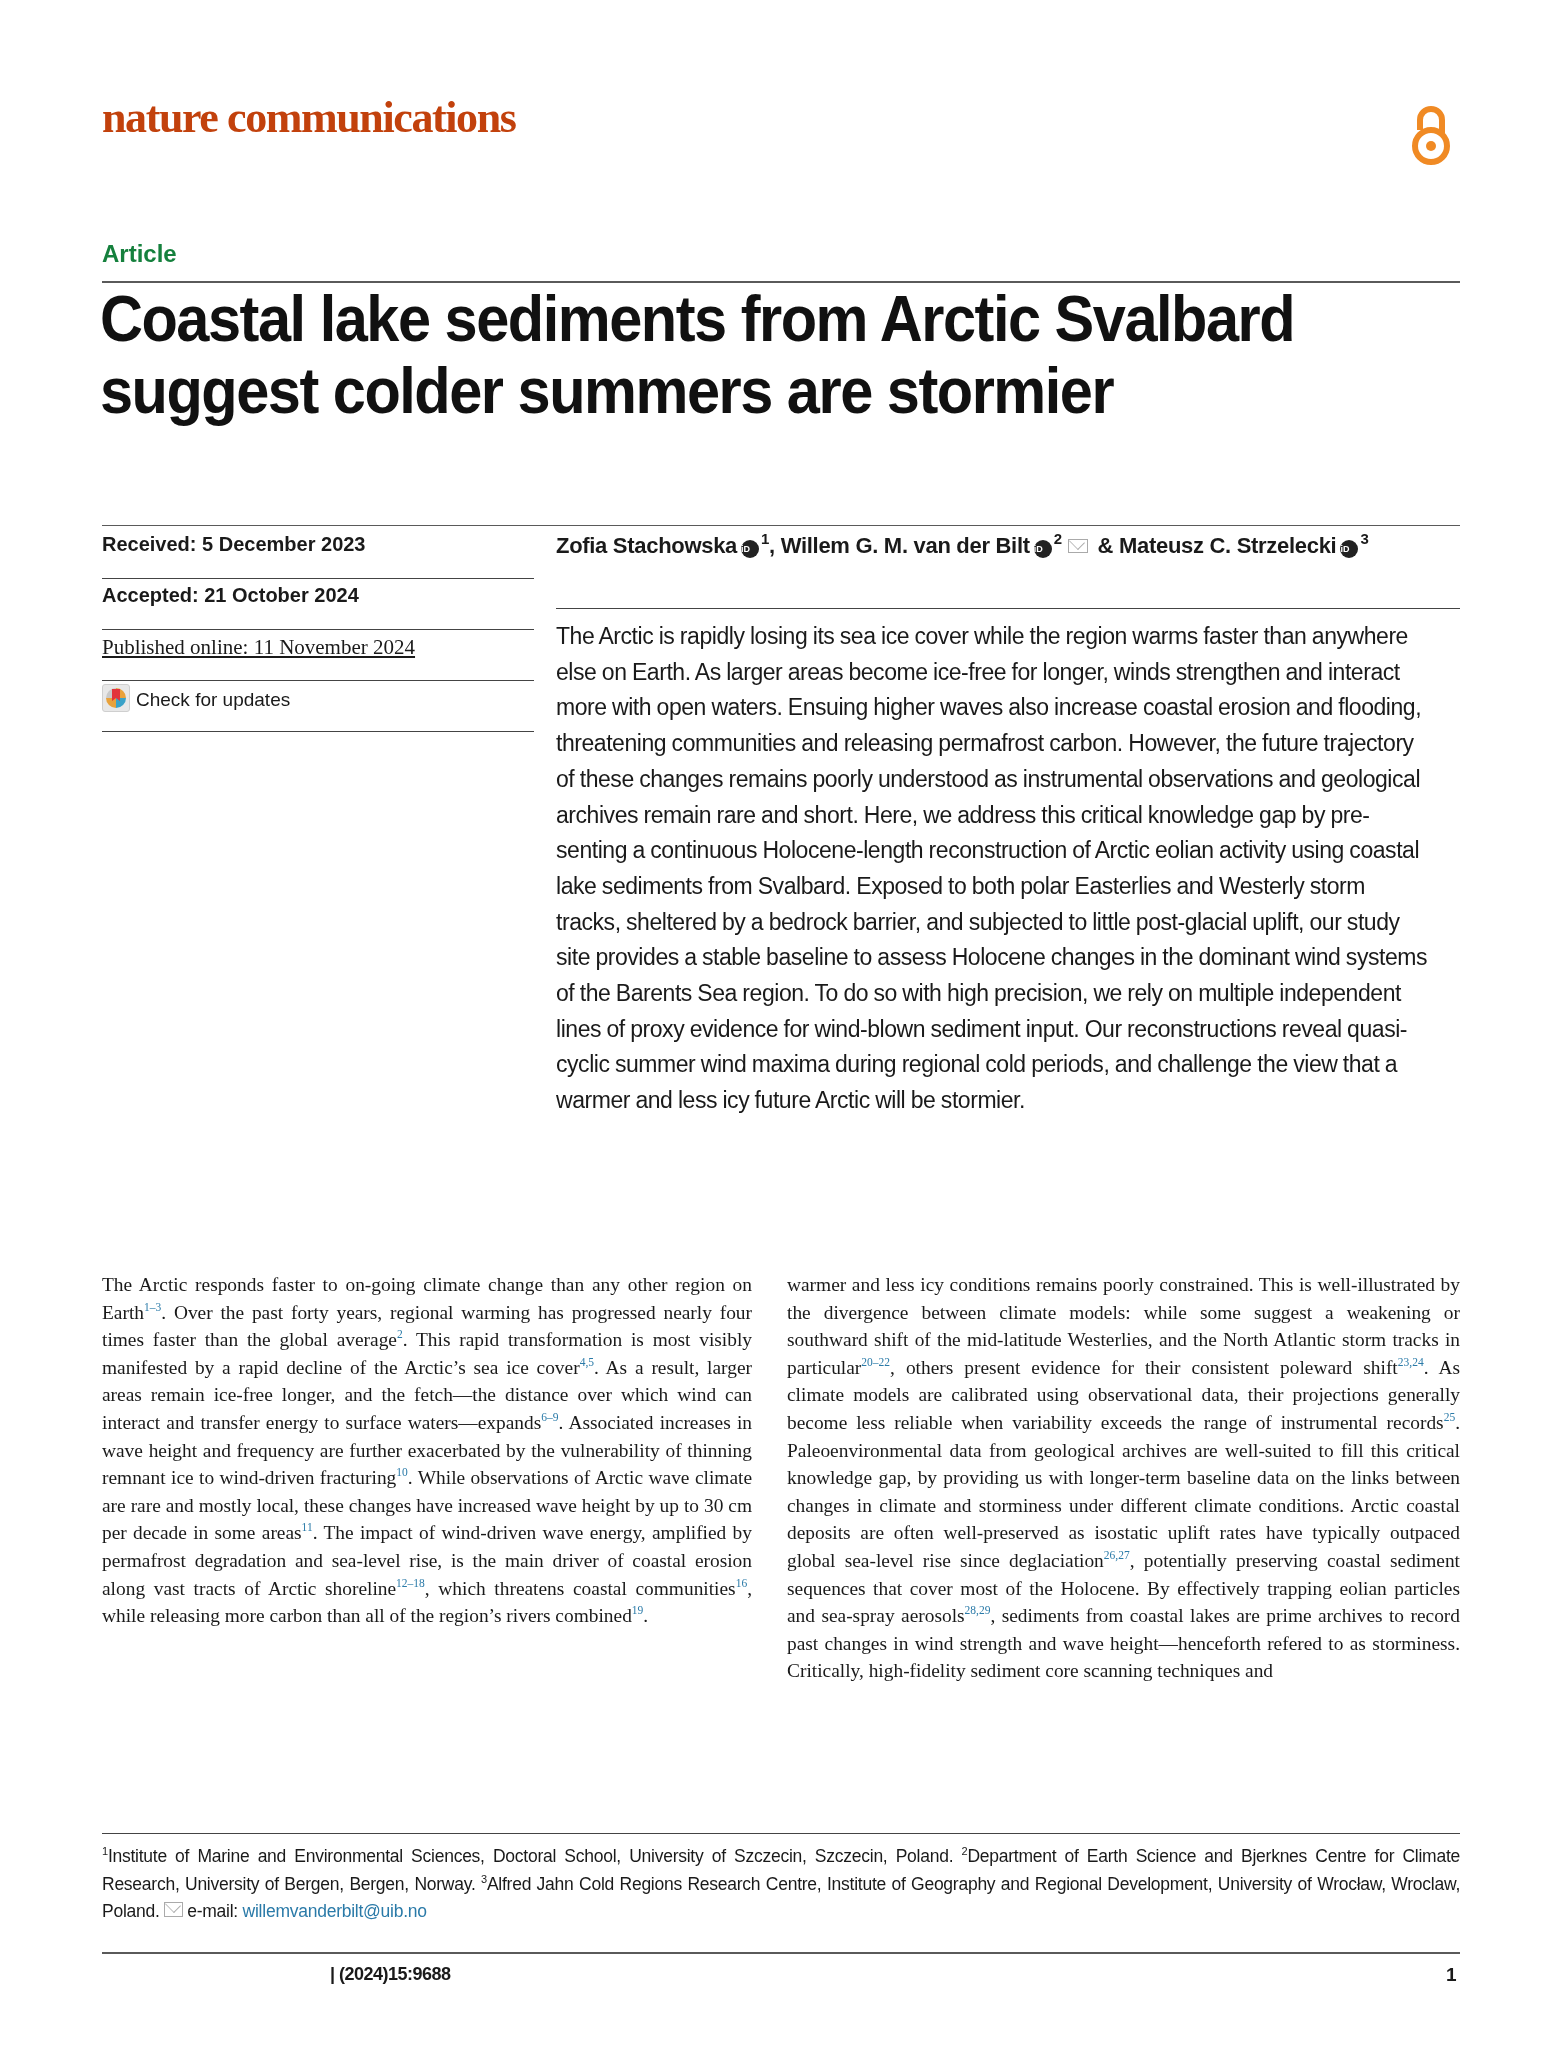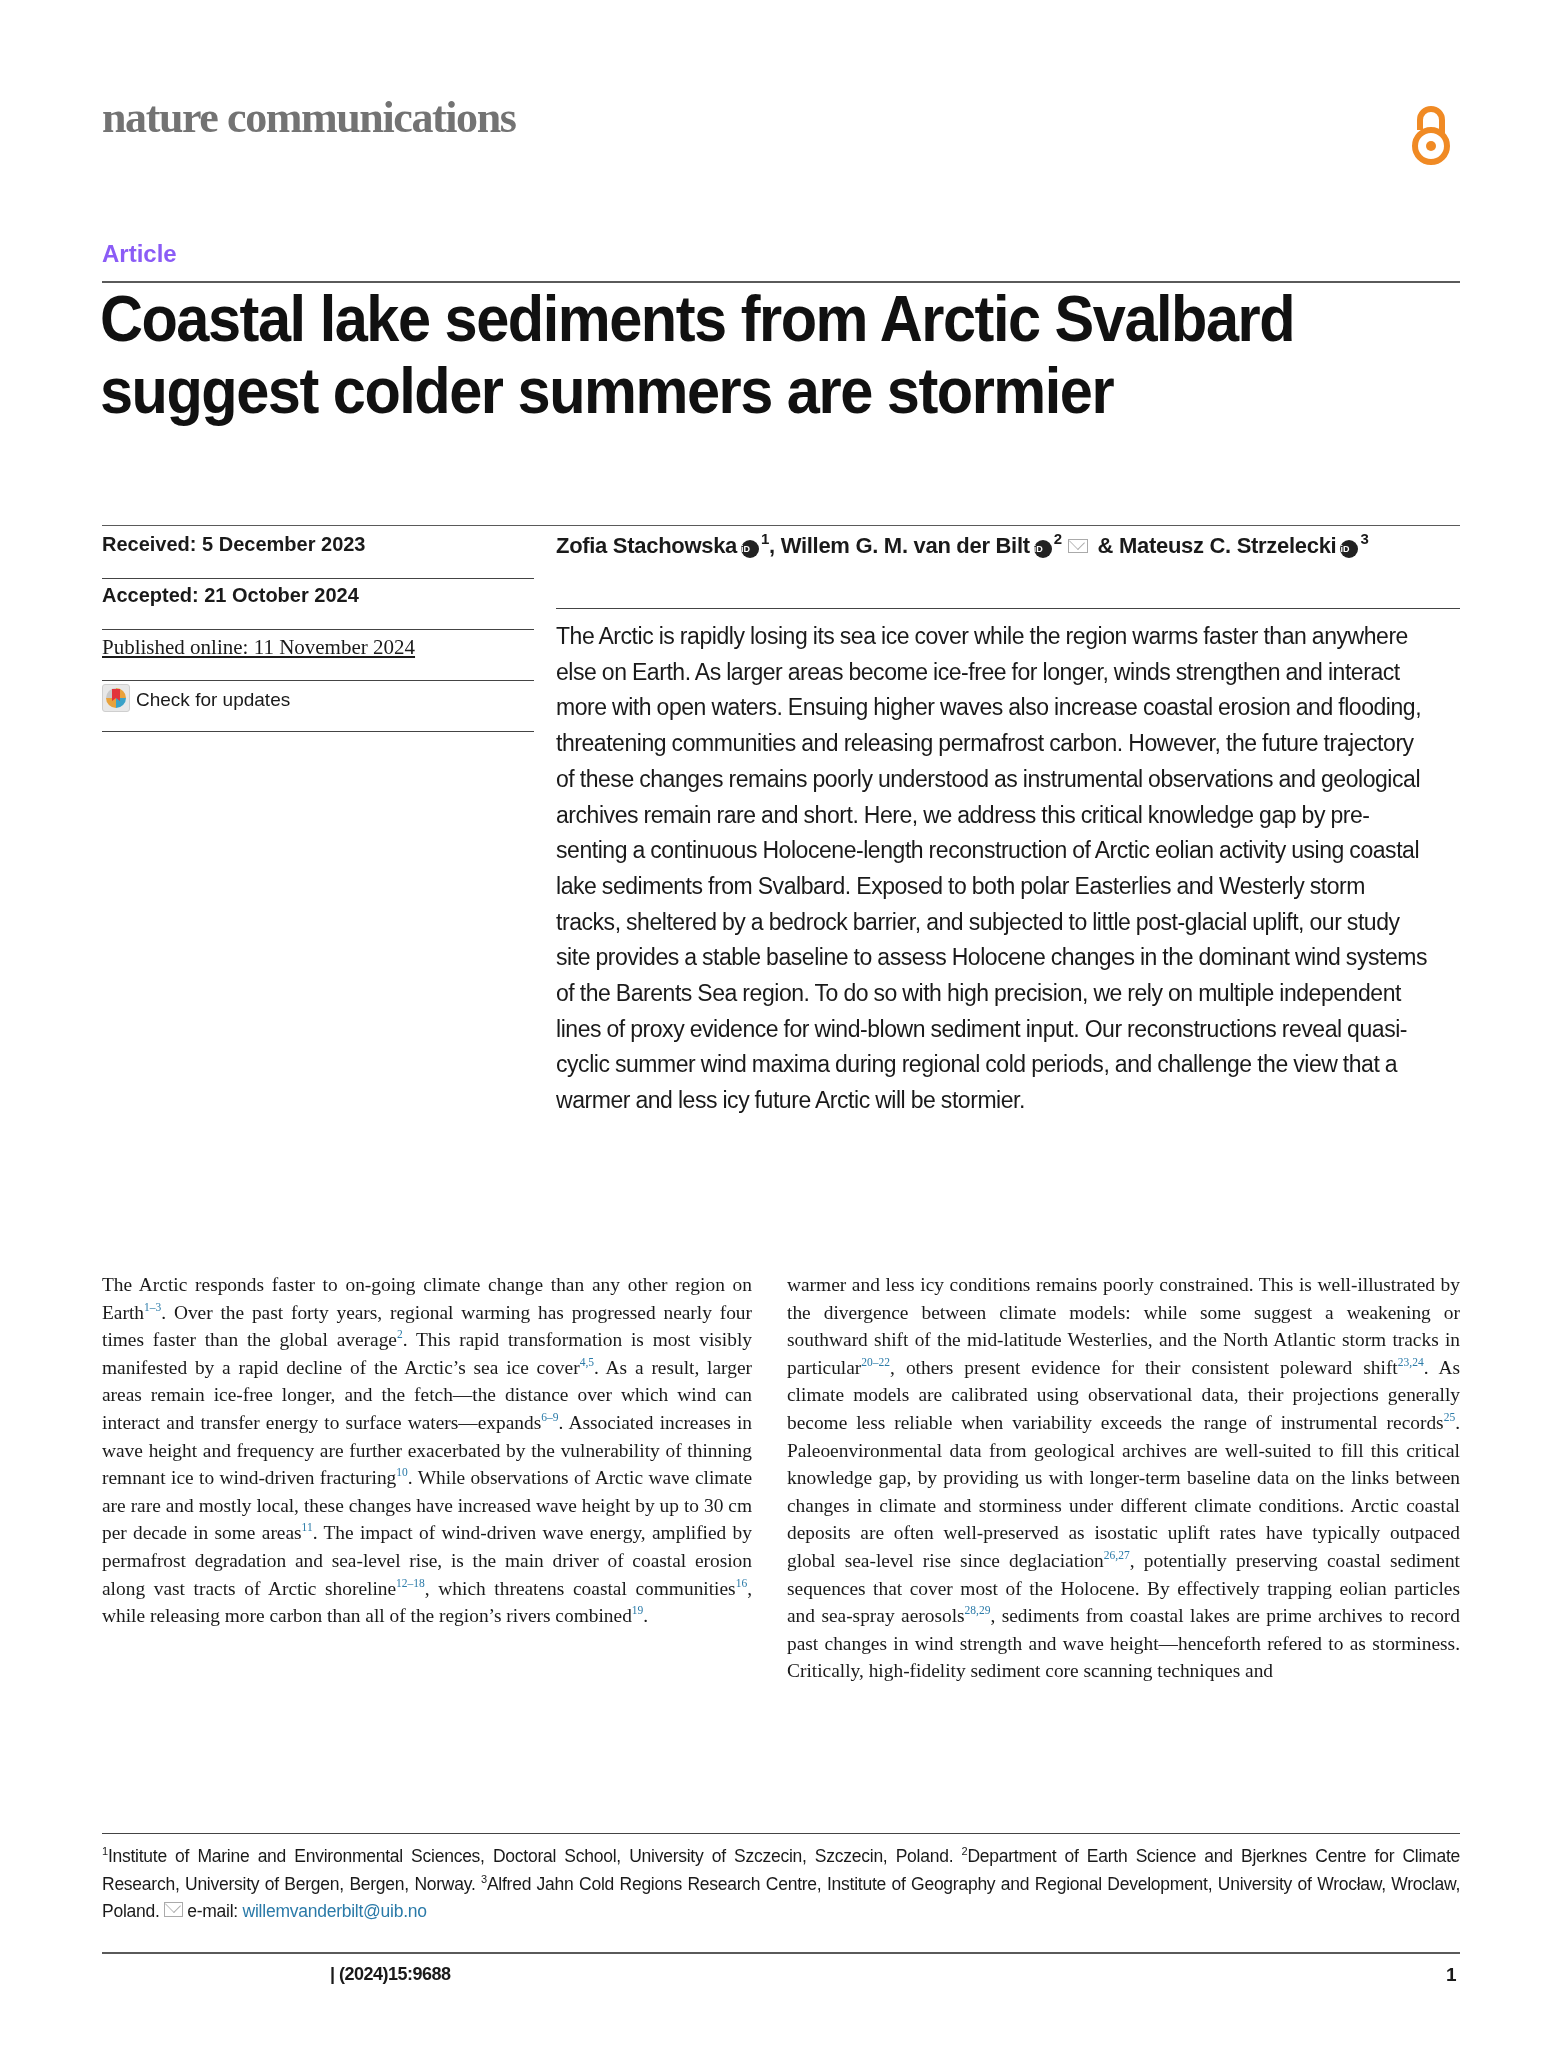--- a/index.html
+++ b/index.html
@@ -1,22 +1,22 @@
 <!DOCTYPE html>
 <html><head>
 <meta charset="utf-8">
 <style>
   html, body { margin: 0; padding: 0; background: #ffffff; }
   body { width: 1542px; height: 2048px; position: relative; overflow: hidden; color: #1a1a1a; }
   .abs { position: absolute; }
 
-  .journal-logo { left: 102px; top: 96px; font-family: "Liberation Serif", "DejaVu Serif", serif; font-size: 44px; font-weight: 700; letter-spacing: -1.4px; color: #737373; line-height: 1; }
+  .journal-logo { left: 102px; top: 96px; font-family: "Liberation Serif", "DejaVu Serif", serif; font-size: 44px; font-weight: 700; letter-spacing: -1.4px; color: #c2410c; line-height: 1; }
   .oa-icon { left: 1406px; top: 100px; width: 50px; height: 68px; }
 
-  .article-type { left: 102px; top: 240px; font-family: "Liberation Sans", "DejaVu Sans", sans-serif; font-size: 24px; font-weight: 700; color: #8b5cf6; }
+  .article-type { left: 102px; top: 240px; font-family: "Liberation Sans", "DejaVu Sans", sans-serif; font-size: 24px; font-weight: 700; color: #15803d; }
   .rule { position: absolute; height: 0; border-top: 2px solid #5a5a5a; }
   .rule-thin { border-top: 1.5px solid #444; }
 
   .title { left: 100px; top: 283px; width: 1370px; font-family: "Liberation Sans", "DejaVu Sans", sans-serif; font-size: 64px; font-weight: 700; line-height: 72px; letter-spacing: -1.6px; color: #111; transform: scaleX(0.93); transform-origin: left top; width: 1475px; }
 
   .dates { left: 102px; width: 432px; font-family: "Liberation Sans", "DejaVu Sans", sans-serif; font-size: 20px; color: #1a1a1a; }
   .date-row { position: absolute; left: 0; width: 432px; }
   .date-bold { font-weight: 700; }
   .date-serif { font-family: "Liberation Serif", "DejaVu Serif", serif; font-size: 21px; font-weight: 400; text-decoration: underline; }
   .cfu-icon { display: inline-block; width: 26px; height: 26px; vertical-align: -6px; margin-right: 6px; background: #e8e8e8; border: 1px solid #cfcfcf; border-radius: 3px; position: relative; }

